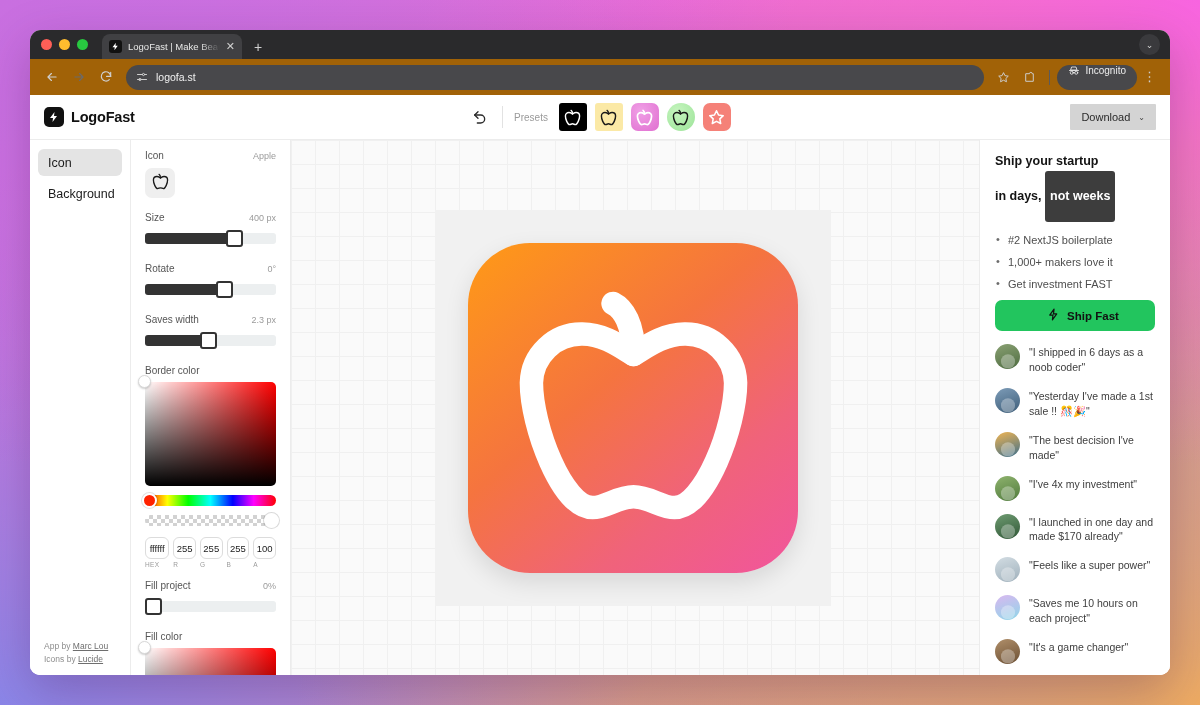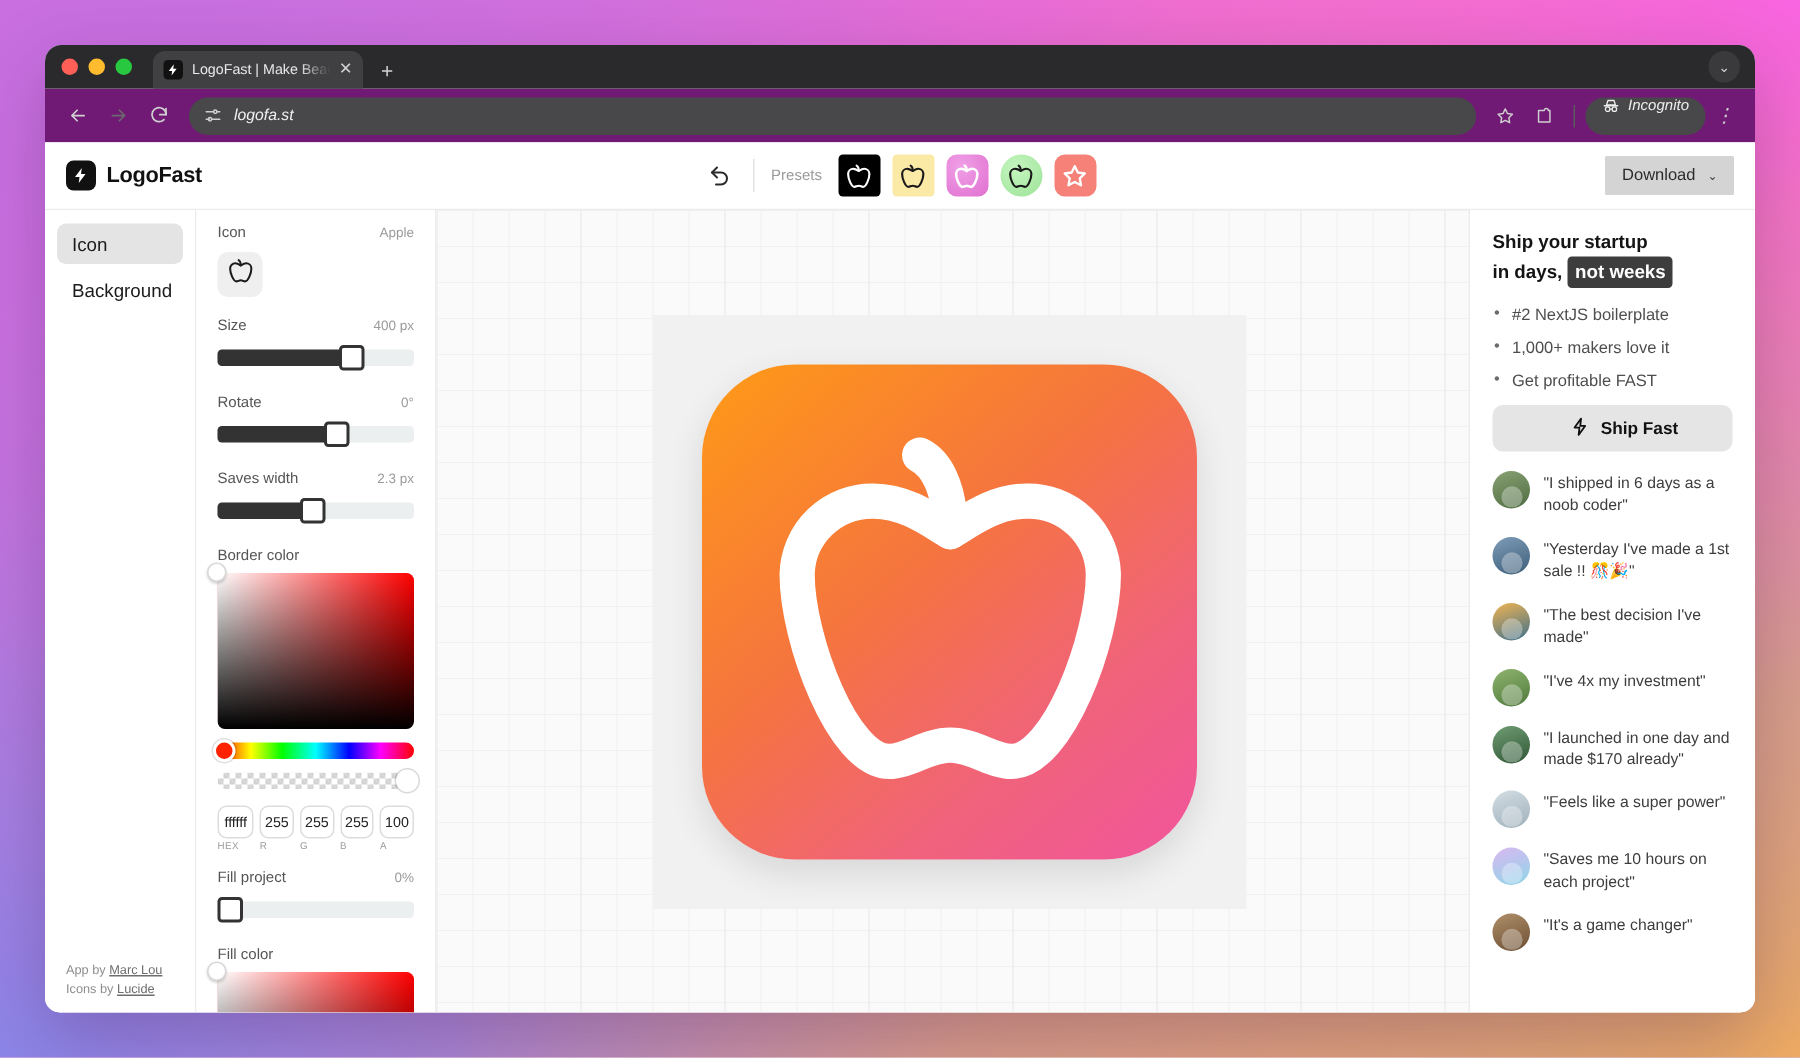--- a/index.html
+++ b/index.html
@@ -61,23 +61,23 @@
   .win-collapse {
     position: absolute; right: 10px; top: 4px;
     width: 21px; height: 21px; border-radius: 50%;
     background: #3a3a3d; color: #d6d6d6;
     display: flex; align-items: center; justify-content: center;
     font-size: 9px;
   }
 
   
   .addrbar {
-    height: 36px; background: #701a75;
+    height: 36px; background: #a16207;
     display: flex; align-items: center; gap: 1px;
-    padding: 0 9px; flex: 0 0 auto; font-style: italic;
+    padding: 0 9px; flex: 0 0 auto;
   }
   .navbtn {
     width: 26px; height: 26px; border-radius: 50%;
     display: flex; align-items: center; justify-content: center;
     color: #cfcfcf;
   }
   .navbtn svg { width: 14px; height: 14px; }
   .navbtn.dis { color: #6a6a6d; }
   .omnibox {
     flex: 1 1 auto; height: 25px; background: #48484b;
@@ -268,33 +268,33 @@
   .logo-tile svg { width: 245px; height: 245px; }
 
   
   .promo {
     width: 191px; flex: 0 0 191px; background: #fff;
     border-left: 1px solid #ececec;
     padding: 12px 15px 0 15px; overflow: hidden; position: relative;
   }
   .promo-title { font-size: 12.5px; font-weight: bold; color: #141414; line-height: 1.5; }
   .promo-hl {
-    background: #3d3d3d; color: #fff; padding: 1px 5px; border-radius: 3px;
+    background: #3d3d3d; color: #fff; padding: 16px 5px; border-radius: 3px;
     display: inline-block;
   }
   .promo-list { list-style: none; margin: 12px 0 0 0; }
   .promo-list li {
     font-size: 11px; color: #4e4e4e; line-height: 1.2;
     margin-bottom: 9px; padding-left: 13px; position: relative;
   }
   .promo-list li::before {
     content: "•"; position: absolute; left: 1px; top: -1px; color: #6b6b6b; font-size: 11px;
   }
   .ship-btn {
-    margin-top: 5px; height: 31px; background: #e5e5e5; border-radius: 7px;
+    margin-top: 5px; height: 31px; background: #22c55e; border-radius: 7px;
     display: flex; align-items: center; justify-content: center; gap: 7px;
     font-size: 11.5px; font-weight: bold; color: #121212; padding-left: 16px;
   }
   .ship-btn svg { width: 13px; height: 13px; }
   .testis { margin-top: 13px; }
   .testi { display: flex; gap: 9px; margin-bottom: 13px; align-items: flex-start; }
   .avatar {
     width: 25px; height: 25px; border-radius: 50%; flex: 0 0 25px;
     position: relative; overflow: hidden;
   }
@@ -568,21 +568,21 @@
         <div class="promo-title">
           <div>Ship your startup</div>
           <div>
             <span>in days,</span>
             <span class="promo-hl">not weeks</span>
           </div>
         </div>
         <ul class="promo-list">
           <li>#2 NextJS boilerplate</li>
           <li>1,000+ makers love it</li>
-          <li>Get profitable FAST</li>
+          <li>Get investment FAST</li>
         </ul>
         <div class="ship-btn">
           <span>
             <svg viewBox="0 0 24 24" fill="none" stroke="#111" stroke-width="2.2" stroke-linecap="round" stroke-linejoin="round">
                 <path d="M13 2L5 13h6l-1 9 8-11h-6l1-9z"></path>
               </svg>
           </span>
           <span>Ship Fast</span>
         </div>
 

